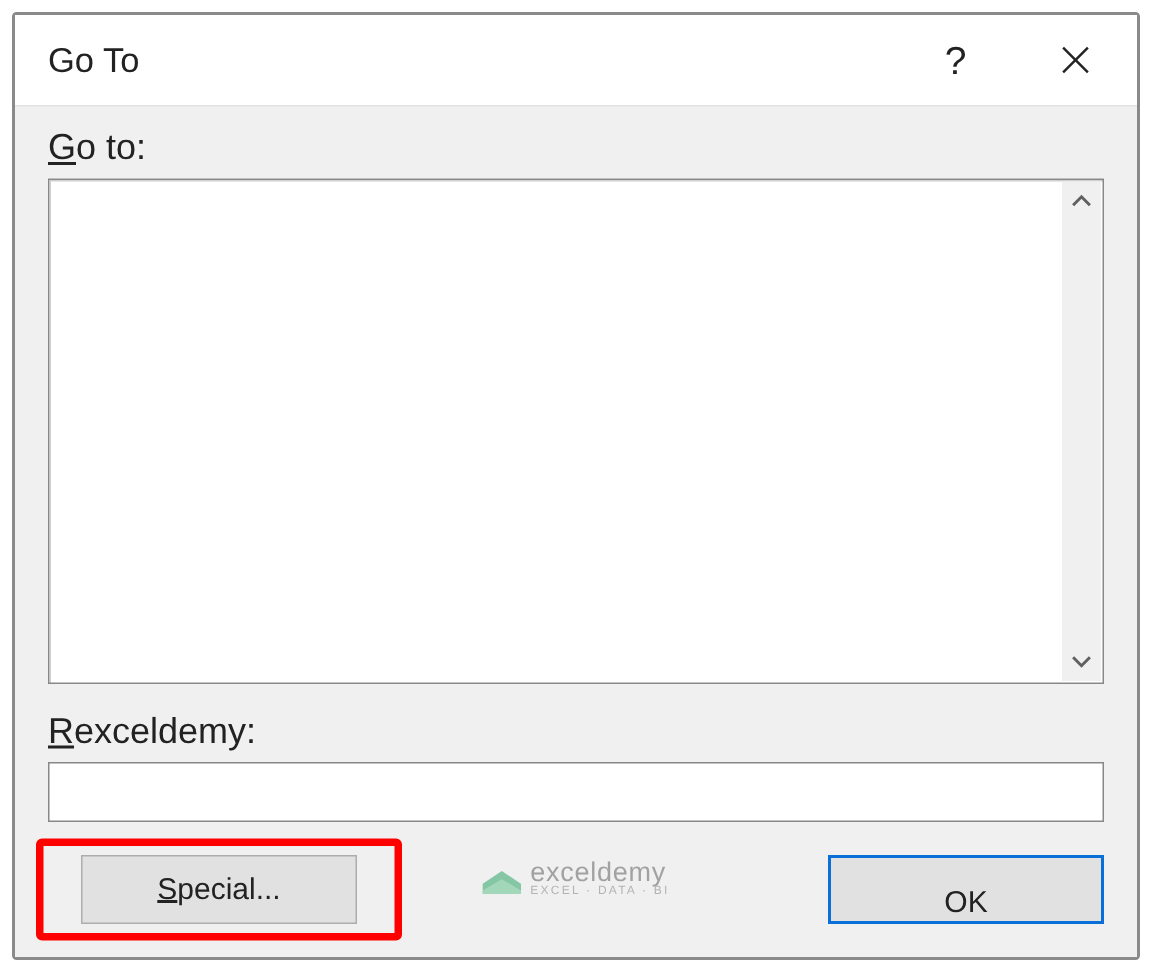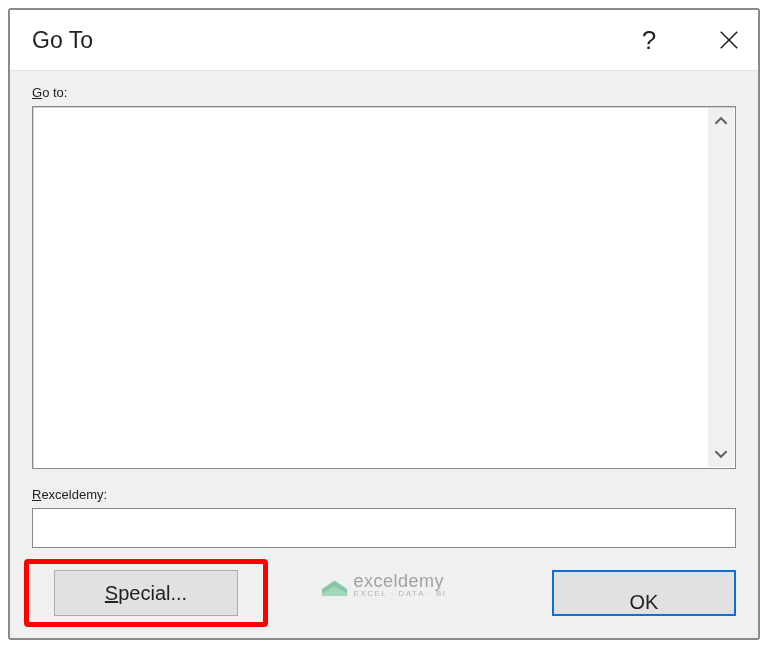--- a/index.html
+++ b/index.html
@@ -19,21 +19,21 @@
     border: 2px solid #8a8a8a;
     border-radius: 3px;
     background: #ffffff;
     display: flex;
     flex-direction: column;
   }
   .titlebar {
     height: 60px;
     display: flex;
     align-items: center;
-    padding: 0 4px 0 22px;
+    padding: 0 16px 0 22px;
     background: #ffffff;
   }
   .title {
     font-size: 23px;
     color: #222;
     flex: 1;
   }
   .title-btn {
     width: 50px;
     height: 50px;
@@ -48,21 +48,21 @@
   .title-btn.close svg { width: 22px; height: 22px; }
   .body {
     flex: 1;
     background: #f0f0f0;
     padding: 14px 22px 18px 22px;
     display: flex;
     flex-direction: column;
     border-top: 1px solid #e3e3e3;
   }
   .label {
-    font-size: 13px;
+    font-size: 24px;
     color: #222;
     margin-bottom: 6px;
   }
   .label .u { text-decoration: underline; }
   .listbox-wrap {
     position: relative;
     flex: 1;
     margin-bottom: 18px;
   }
   .listbox {

